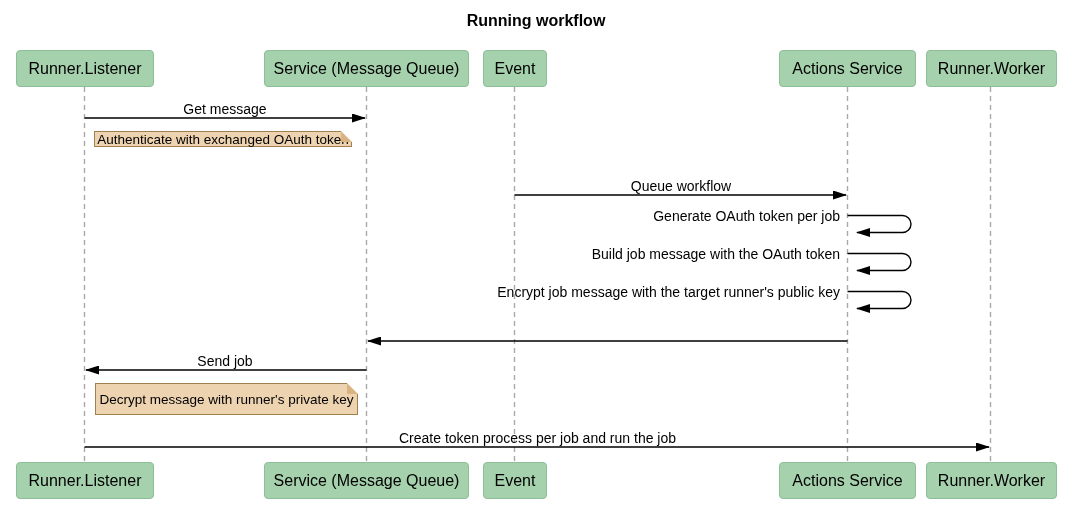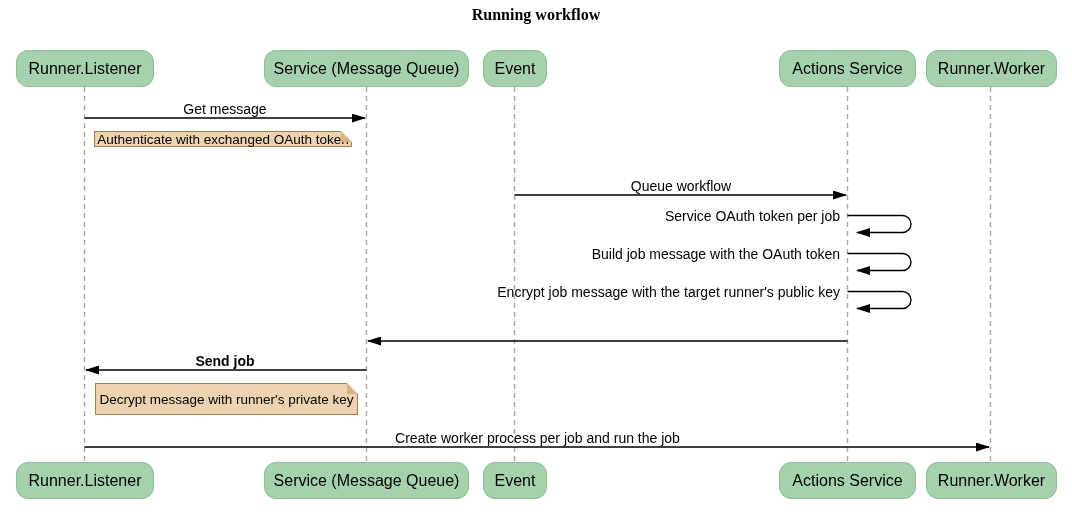--- a/index.html
+++ b/index.html
@@ -12,35 +12,35 @@
     --lifeline:#A9A9A9;
     --text:#000000;
     --background:#FFFFFF;
   }
   html,body{margin:0;padding:0;background:var(--background);}
   body{font-family:"Liberation Sans", sans-serif; color:var(--text);}
   .stage{position:relative;width:1072px;height:523px;background:var(--background);overflow:hidden;}
   .layer{position:absolute;left:0;top:0;}
   .life{stroke:var(--lifeline);stroke-width:1.4;stroke-dasharray:5 4;fill:none;}
   .arrow{stroke:var(--line);stroke-width:1.4;fill:none;}
-  .title{position:absolute;left:0;top:6px;width:1072px;text-align:center;font-size:16px;font-weight:bold;font-family:Liberation Serif, serif;}
+  .title{position:absolute;left:0;top:12px;width:1072px;text-align:center;font-size:16px;font-weight:bold;}
   .actor{position:absolute;height:37px;background:var(--actor-fill);border:1px solid var(--actor-border);
-         border-radius:12px;display:flex;align-items:center;justify-content:center;
+         border-radius:4px;display:flex;align-items:center;justify-content:center;
          font-size:16px;box-sizing:border-box;}
   .top{top:50px;} .bottom{top:462px;}
   .a0{left:16px;width:138px;} .a1{left:264px;width:205px;} .a2{left:483px;width:64px;}
   .a3{left:779px;width:137px;} .a4{left:926px;width:131px;}
   .mlabel{position:absolute;font-size:14px;line-height:16px;text-align:center;white-space:nowrap;}
   #l1{left:84px;width:282px;top:101px;}
   #l2{left:514px;width:334px;top:178px;}
   #l3{left:390px;width:450px;top:208px;text-align:right;}
   #l4{left:390px;width:450px;top:246px;text-align:right;}
   #l5{left:390px;width:450px;top:284px;text-align:right;}
   #l6{left:366px;width:482px;top:324px;}
-  #l7{left:84px;width:282px;top:353px;font-weight:bold;}
+  #l7{left:84px;width:282px;top:353px;}
   #l8{left:84px;width:907px;top:430px;}
   .note{position:absolute;background:var(--note-fill);border:1px solid var(--note-border);
         box-sizing:border-box;display:flex;align-items:center;justify-content:center;
         font-size:13.5px;white-space:nowrap;}
   .note::after{content:"";position:absolute;top:-1px;right:-1px;width:0;height:0;
         border-bottom:11px solid var(--note-fold);border-right:11px solid var(--background);}
   #n1{left:94px;top:131px;width:258px;height:16px;}
   #n2{left:95px;top:383px;width:263px;height:32px;}
 </style>
 </head>
@@ -86,25 +86,25 @@
   </div>
   <div class="actor top a3">
     <span>Actions Service</span>
   </div>
   <div class="actor top a4">
     <span>Runner.Worker</span>
   </div>
 
   <div class="mlabel" id="l1">Get message</div>
   <div class="mlabel" id="l2">Queue workflow</div>
-  <div class="mlabel" id="l3">Service OAuth token per job</div>
+  <div class="mlabel" id="l3">Generate OAuth token per job</div>
   <div class="mlabel" id="l4">Build job message with the OAuth token</div>
   <div class="mlabel" id="l5">Encrypt job message with the target runner's public key</div>
   <div class="mlabel" id="l7">Send job</div>
-  <div class="mlabel" id="l8">Create worker process per job and run the job</div>
+  <div class="mlabel" id="l8">Create token process per job and run the job</div>
 
   <div class="note" id="n1">
     <span>Authenticate with exchanged OAuth token</span>
   </div>
   <div class="note" id="n2">
     <span>Decrypt message with runner's private key</span>
   </div>
 
   <div class="actor bottom a0">
     <span>Runner.Listener</span>

